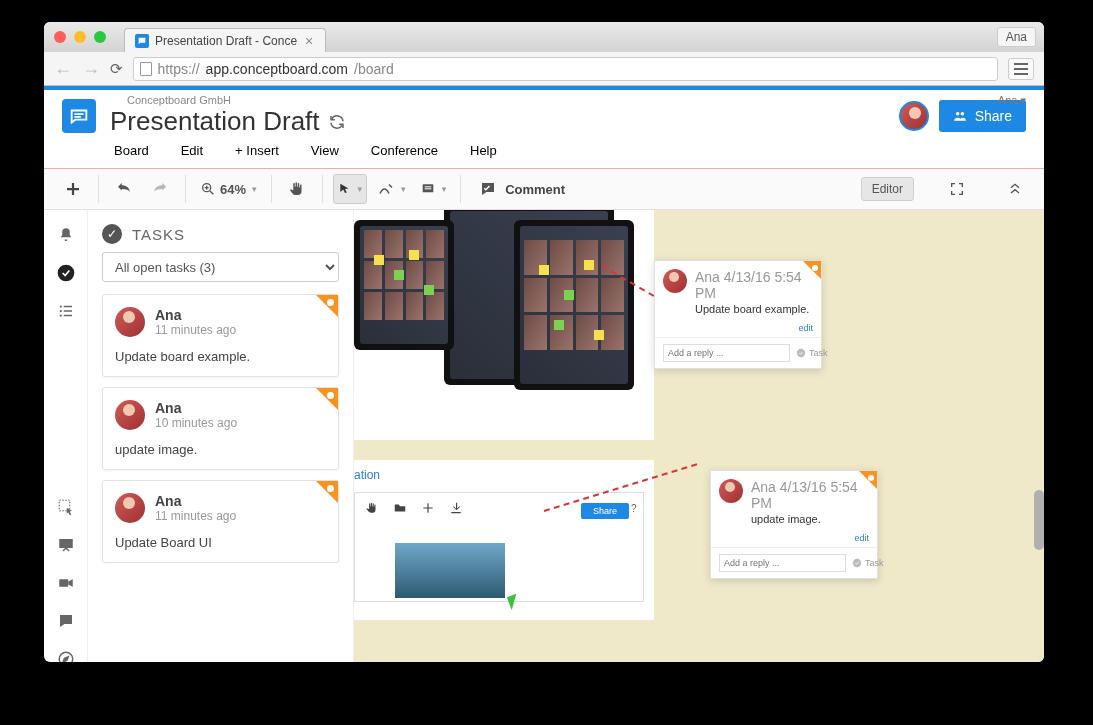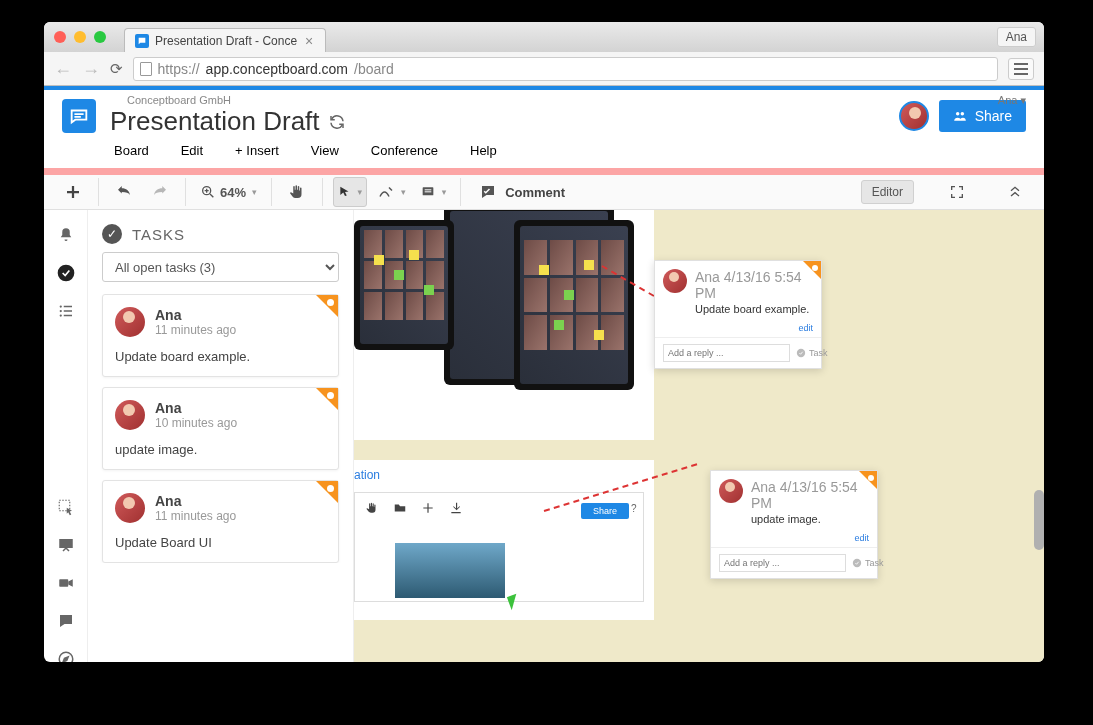--- a/index.html
+++ b/index.html
@@ -41,21 +41,21 @@
   .sync-icon{color:#666;}
   .right-group{margin-left:auto;display:flex;align-items:center;gap:10px;}
   .avatar{width:30px;height:30px;border-radius:50%;background:linear-gradient(135deg,#d05a5a,#a03030);border:2px solid #1e88e5;position:relative;overflow:hidden;}
   .avatar::after{content:"";position:absolute;top:4px;left:8px;width:12px;height:12px;border-radius:50%;background:#f2c9b0;}
   .share-btn{background:#1e88e5;color:#fff;border-radius:3px;padding:8px 14px;font-size:14px;display:flex;align-items:center;gap:8px;border:none;}
   .user-drop{position:absolute;top:4px;right:18px;font-size:11px;color:#777;}
 
   .menu-bar{display:flex;gap:32px;padding:6px 70px 10px 70px;font-size:13px;color:#000000;}
 
   
-  .toolbar{height:42px;border-top:7px solid #fca5a5;border-bottom:1px solid #e0e0e0;display:flex;align-items:center;padding:0 14px;background:#fafafa;gap:6px;}
+  .toolbar{height:42px;border-top:1px solid #fca5a5;border-bottom:1px solid #e0e0e0;display:flex;align-items:center;padding:0 14px;background:#fafafa;gap:6px;}
   .tb-sep{width:1px;height:28px;background:#e0e0e0;margin:0 4px;}
   .tb-btn{height:30px;min-width:30px;display:flex;align-items:center;justify-content:center;color:#555;border-radius:3px;gap:4px;padding:0 4px;}
   .tb-btn.active{background:#e6e6e6;border:1px solid #ccc;}
   .tb-caret{font-size:9px;color:#999;margin-left:2px;}
   .zoom{font-size:13px;font-weight:bold;}
   .comment-btn{display:flex;align-items:center;gap:8px;font-weight:bold;color:#444;padding:0 8px;}
   .toolbar .right{margin-left:auto;display:flex;align-items:center;gap:28px;}
   .editor-pill{background:#e6e6e6;border:1px solid #d0d0d0;border-radius:3px;padding:4px 10px;font-size:12px;color:#555;}
 
   

